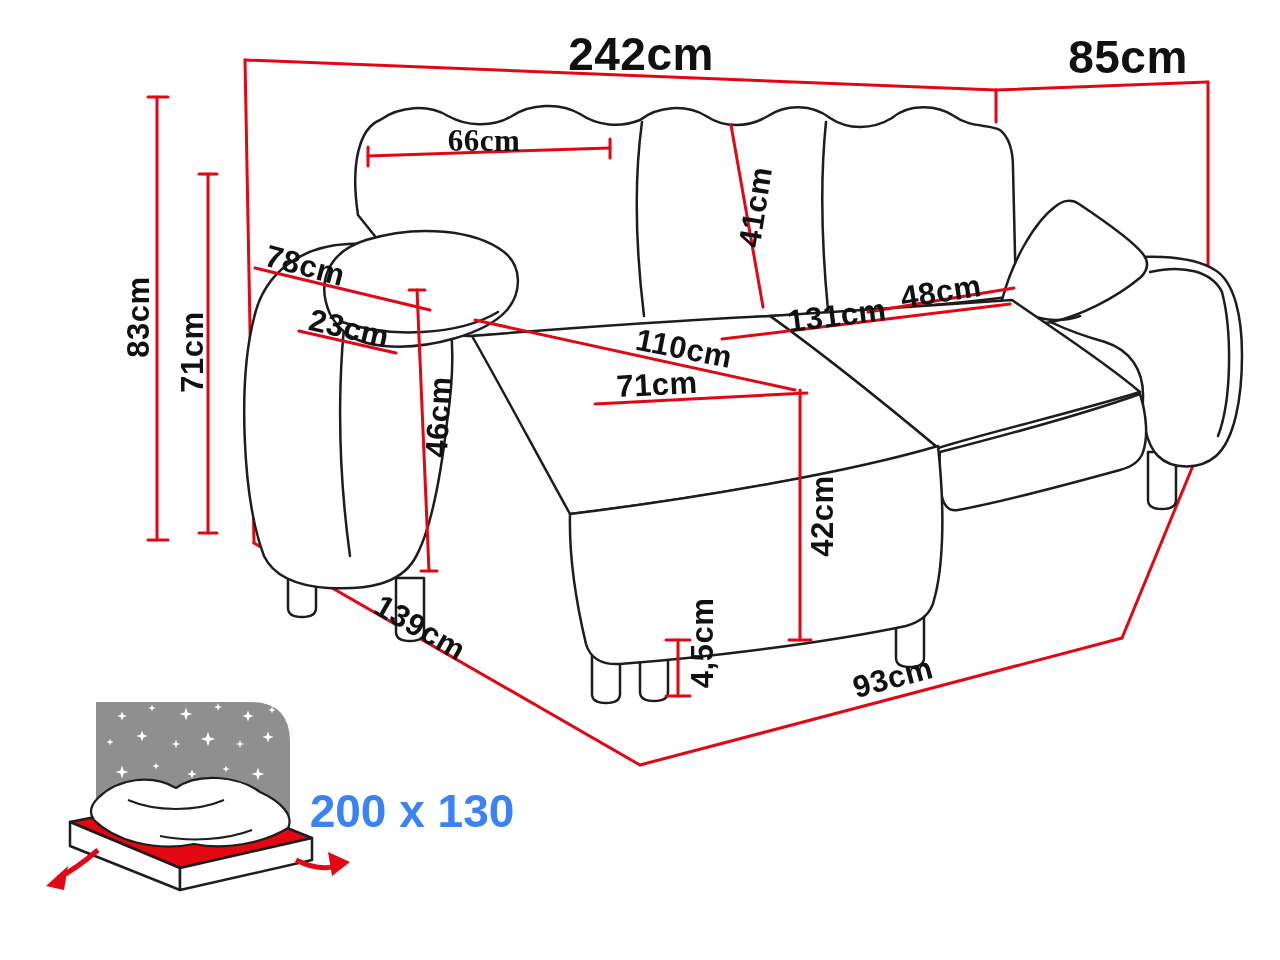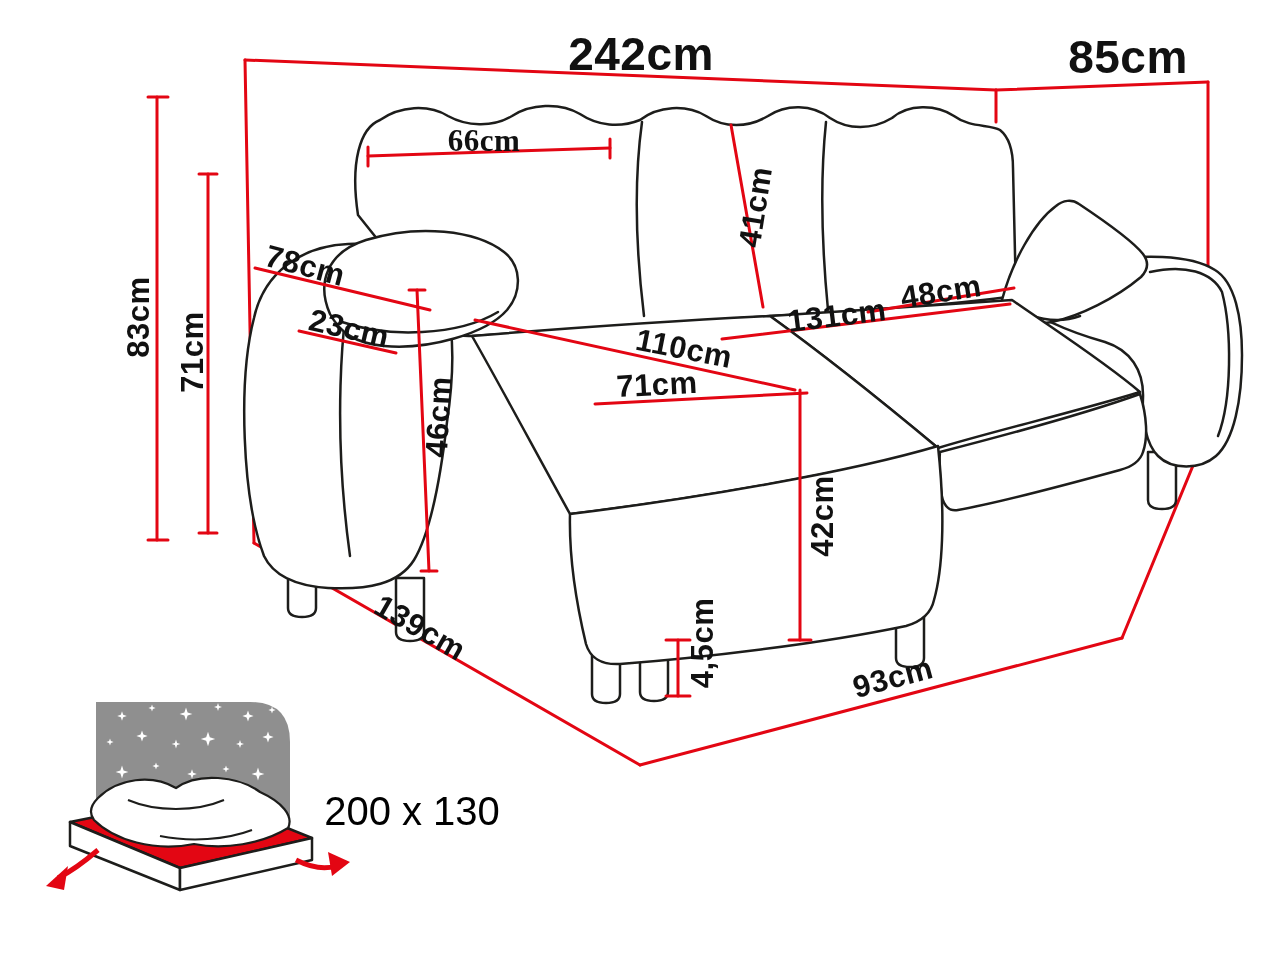--- a/index.html
+++ b/index.html
@@ -3,21 +3,21 @@
 <meta charset="utf-8">
 <style>
   html,body{margin:0;padding:0;background:#ffffff;}
   .stage{position:relative;width:1280px;height:960px;background:#ffffff;overflow:hidden;
          font-family:"Liberation Sans", sans-serif;}
   .stage svg{position:absolute;left:0;top:0;}
   .dim-label{position:absolute;font-weight:bold;font-size:31px;color:#111111;
              transform:translate(-50%,-50%) rotate(var(--r,0deg));
              white-space:nowrap;letter-spacing:.5px;}
   .dim-label.size-lg{font-size:46px;}
-  .sleep-label{position:absolute;font-weight:normal;font-size:40px;color:#000000;
+  .sleep-label{position:absolute;font-weight:bold;font-size:46px;color:#3b82f6;
                transform:translate(-50%,-50%);white-space:nowrap;}
 </style>
 </head>
 <body>
 
 <div class="stage">
 
 <svg width="1280" height="960" viewBox="0 0 1280 960">
 
   <defs>

